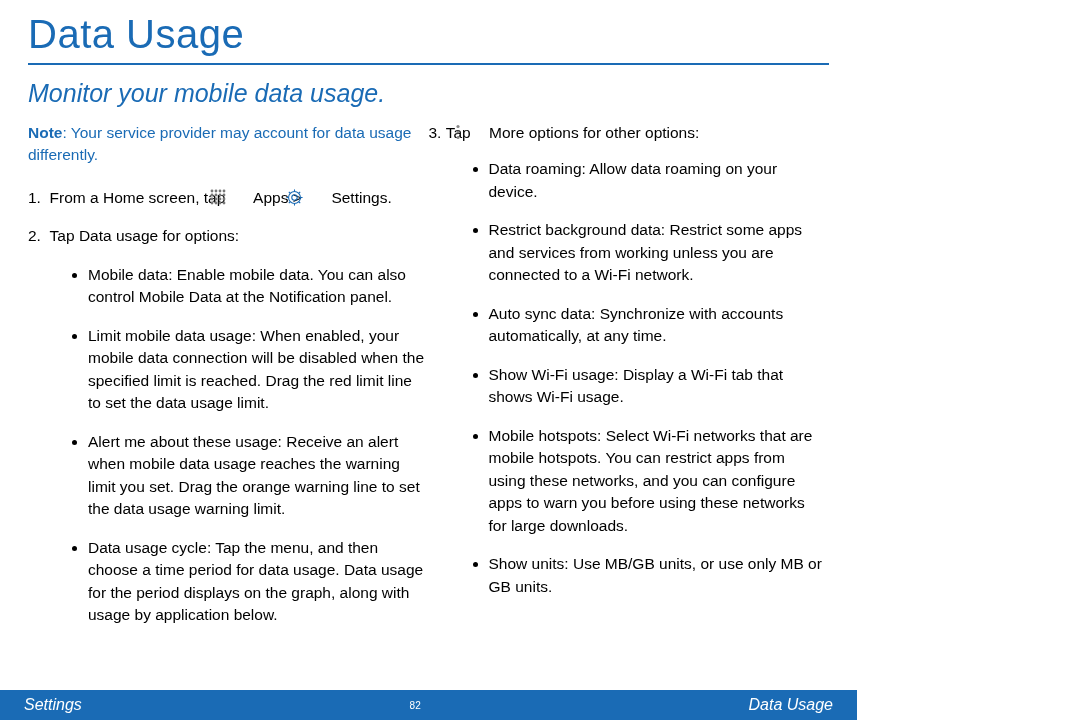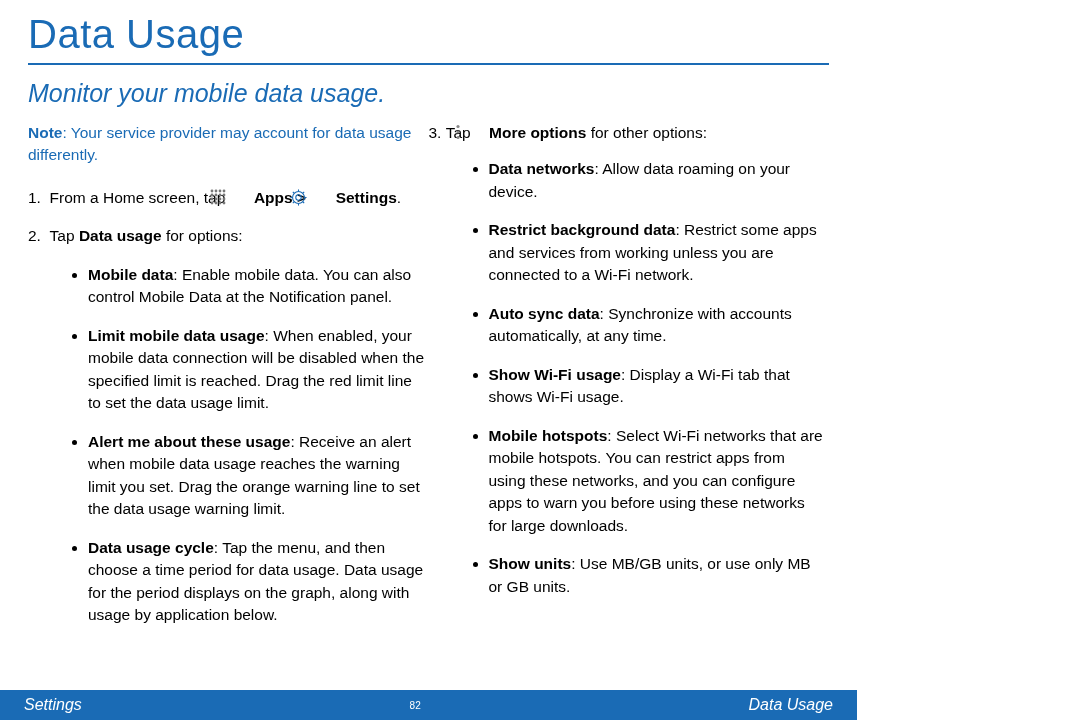--- a/index.html
+++ b/index.html
@@ -10,21 +10,21 @@
   .subtitle { color: #1a6bb5; font-style: italic; font-size: 25px; font-weight: 400; margin-bottom: 14px; }
   .columns { display: flex; font-size: 15.5px; line-height: 1.45; }
   .col { flex: 1; }
   .note { color: #1a6bb5; margin-bottom: 20px; }
   .note .note-label { font-weight: 700; }
   .step-line { margin-bottom: 16px; padding-left: 22px; text-indent: -22px; }
   .step-line.step3 { margin-bottom: 14px; }
   ul.bullets { list-style: disc; padding-left: 60px; }
   ul.bullets li { margin-bottom: 16px; padding-right: 4px; }
   ul.bullets li:last-child { margin-bottom: 0; }
-  .b { font-weight: 700; }
+  .b { font-weight: 400; }
   .icon-apps { display: inline-block; width: 16px; height: 16px; vertical-align: -2px; margin: 0 2px; }
   .icon-settings { display: inline-block; width: 17px; height: 17px; vertical-align: -3px; margin: 0 2px; }
   .icon-more { display: inline-block; width: 10px; height: 16px; vertical-align: -2px; margin: 0 3px 0 1px; }
   .footer { height: 30px; background: #1a6bb5; color: #fff; display: flex; align-items: center; justify-content: space-between; padding: 0 24px; font-size: 16px; }
   .footer .sec-left { font-style: italic; }
   .footer .page-num { font-size: 10px; }
   .footer .sec-right { font-style: italic; }
 </style>
 </head>
 <body>
@@ -105,21 +105,21 @@
                 <g fill="#888">
                   <circle cx="4" cy="2.5" r="1.6"></circle>
                   <circle cx="4" cy="8" r="1.6"></circle>
                   <circle cx="4" cy="13.5" r="1.6"></circle>
                 </g>
               </svg>
           </span><span class="b">More options</span><span> for other options:</span>
         </div>
 
         <ul class="bullets">
-          <li><span class="b">Data networks</span><span>: Allow data roaming on your device.</span></li>
+          <li><span class="b">Data roaming</span><span>: Allow data roaming on your device.</span></li>
           <li><span class="b">Restrict background data</span><span>: Restrict some apps and services from working unless you are connected to a Wi-Fi network.</span></li>
           <li><span class="b">Auto sync data</span><span>: Synchronize  with accounts automatically, at any time.</span></li>
           <li><span class="b">Show Wi-Fi usage</span><span>: Display a Wi-Fi tab that shows Wi-Fi usage.</span></li>
           <li><span class="b">Mobile hotspots</span><span>: Select Wi-Fi networks that are mobile hotspots. You can restrict apps from using these networks, and you can configure apps to warn you before using these networks for large downloads.</span></li>
           <li><span class="b">Show units</span><span>: Use MB/GB units, or use only MB or GB units.</span></li>
         </ul>
       </div>
     </div>
   </div>
 

